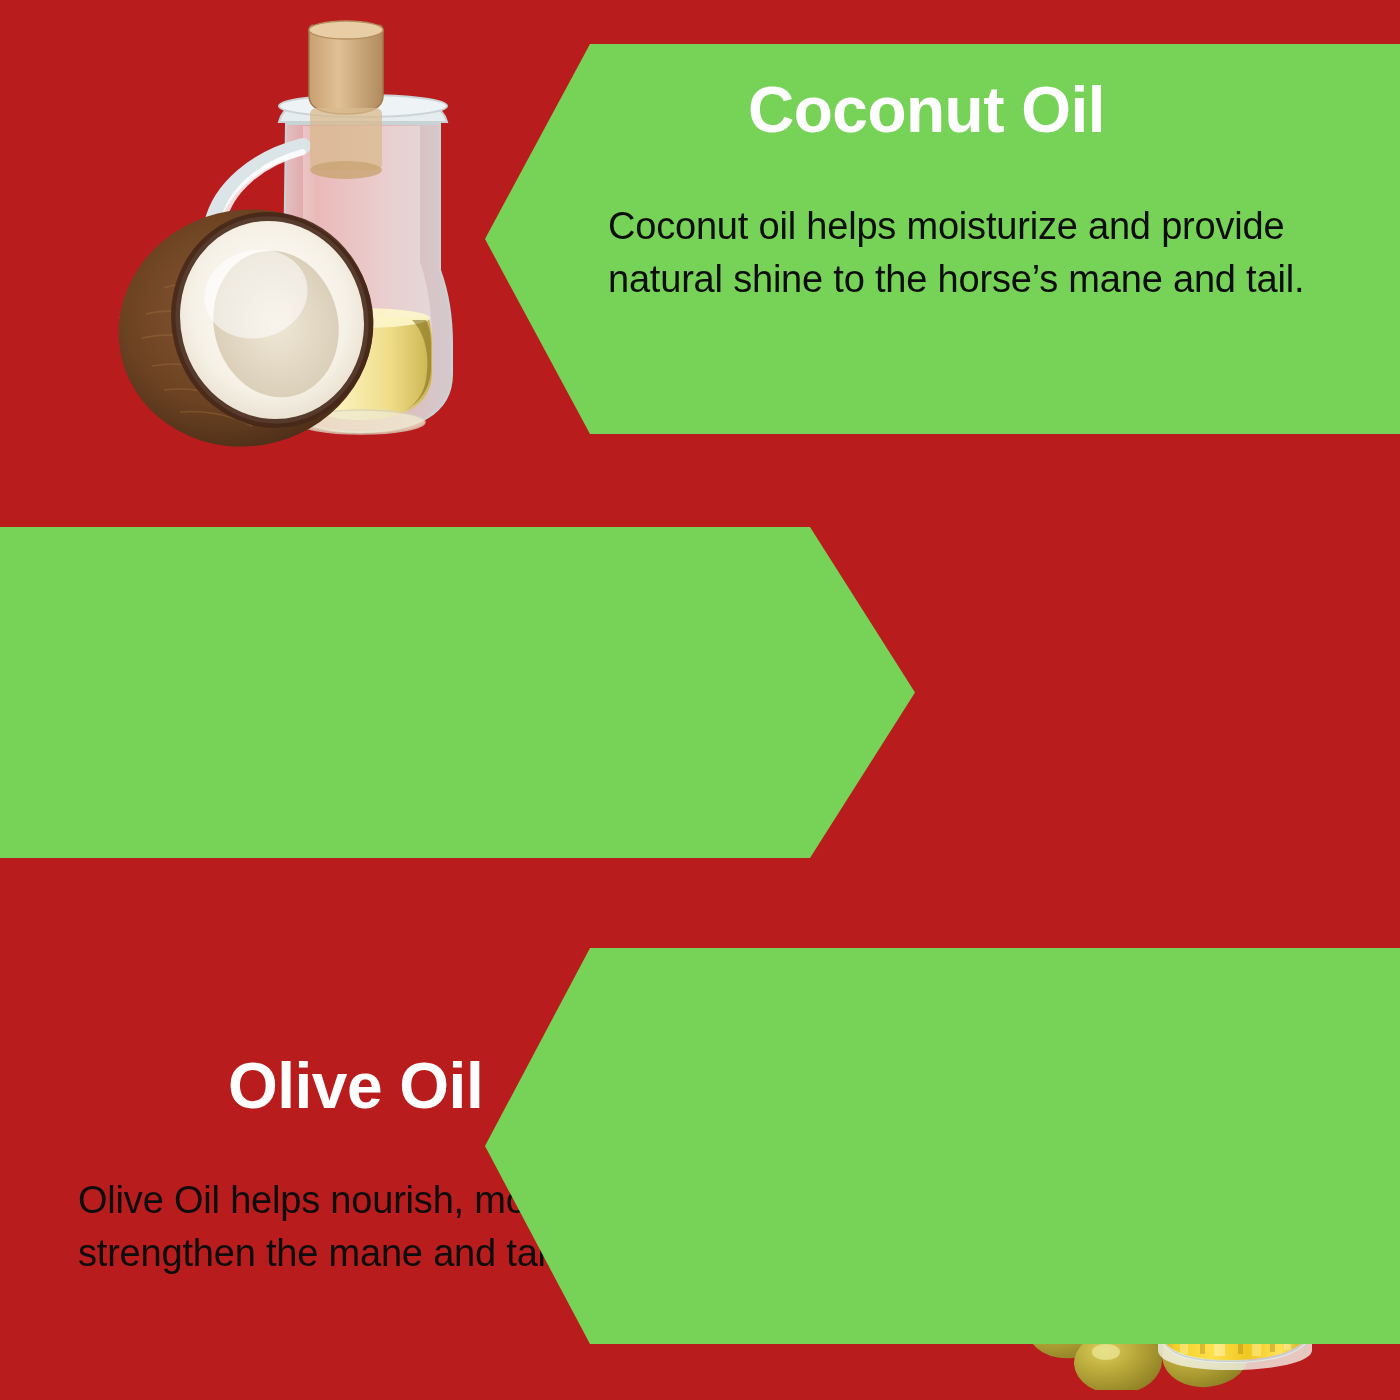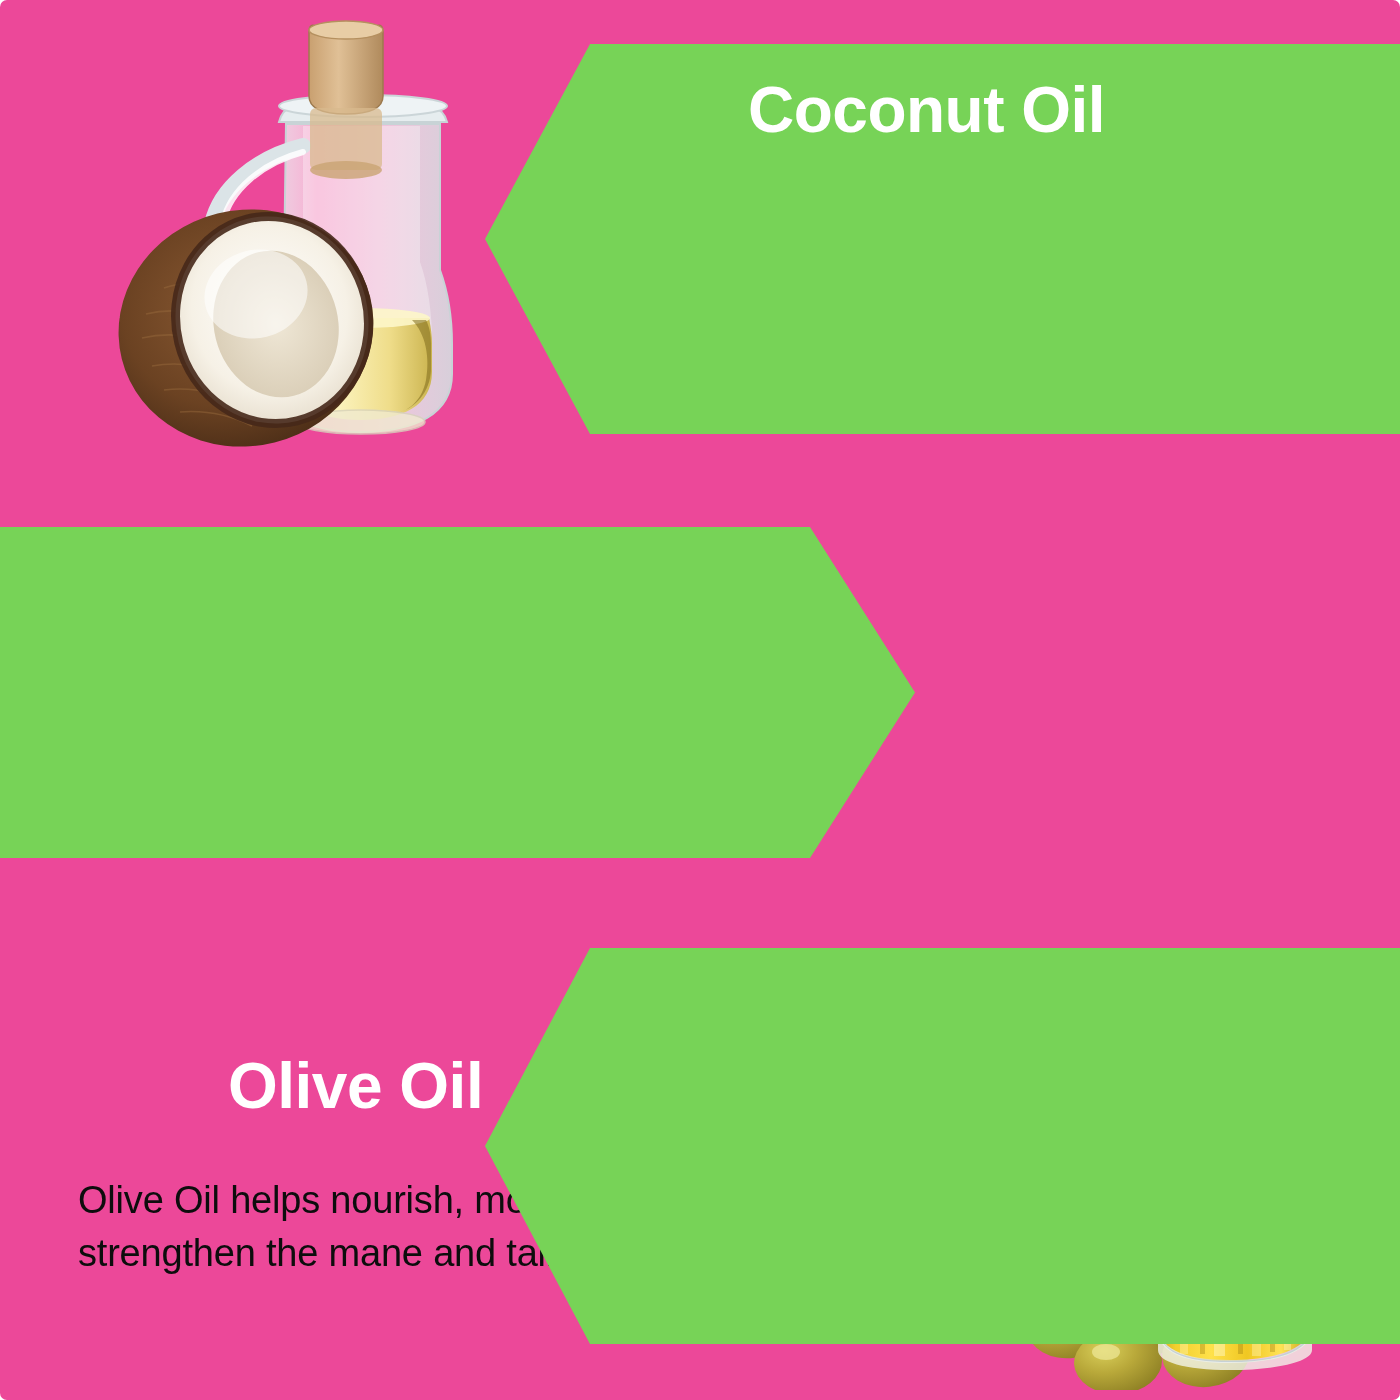--- a/index.html
+++ b/index.html
@@ -83,21 +83,21 @@
   .photo {
     position: absolute;
     pointer-events: none;
   }
   .ph-coconut { left: 60px;  top: 18px;   width: 420px; height: 440px; }
   .ph-olive   { left: 918px; top: 478px;  width: 455px; height: 432px; }
 </style>
 </head>
 <body>
 
-<div id="infographic" style="background: #ec4899; border-radius: 7px;">
+<div id="infographic" style="background: #b91c1c;">
 
   <div class="section sec-coconut">
 
     <div class="photo ph-coconut">
       <svg width="420" height="440" viewBox="0 0 420 440" xmlns="http://www.w3.org/2000/svg">
         <defs>
           <linearGradient id="coconutOilGrad" x1="0" y1="0" x2="1" y2="0">
             <stop offset="0%" stop-color="#f3e49a"></stop>
             <stop offset="35%" stop-color="#fbf2bb"></stop>
             <stop offset="70%" stop-color="#efdd8a"></stop>
@@ -179,20 +179,21 @@
           <ellipse cx="212" cy="302" rx="96" ry="104" transform="rotate(-14 212 302)" fill="none" stroke="#46281a" stroke-width="9" opacity="0.9"></ellipse>
 
           <ellipse cx="196" cy="276" rx="52" ry="44" transform="rotate(-14 196 276)" fill="#ffffff" opacity="0.55"></ellipse>
         </g>
       </svg>
     </div>
 
     <div class="banner banner-right b-coconut" style="background: rgb(119, 211, 87);"></div>
 
     <div class="txt title t-coconut-title" style="color: rgb(255, 255, 255);">Coconut Oil</div>
+    <div class="txt body t-coconut-body" style="color: rgb(13, 13, 13);">Coconut oil helps moisturize and provide natural shine to the horse’s mane and tail.</div>
   </div>
 
   <div class="section sec-olive">
 
     <div class="banner banner-left b-olive" style="background: rgb(119, 211, 87);"></div>
 
     <div class="photo ph-olive">
       <svg width="455" height="432" viewBox="0 0 455 432" xmlns="http://www.w3.org/2000/svg">
         <defs>
           <linearGradient id="oliveOilGrad" x1="0" y1="0" x2="1" y2="0">

